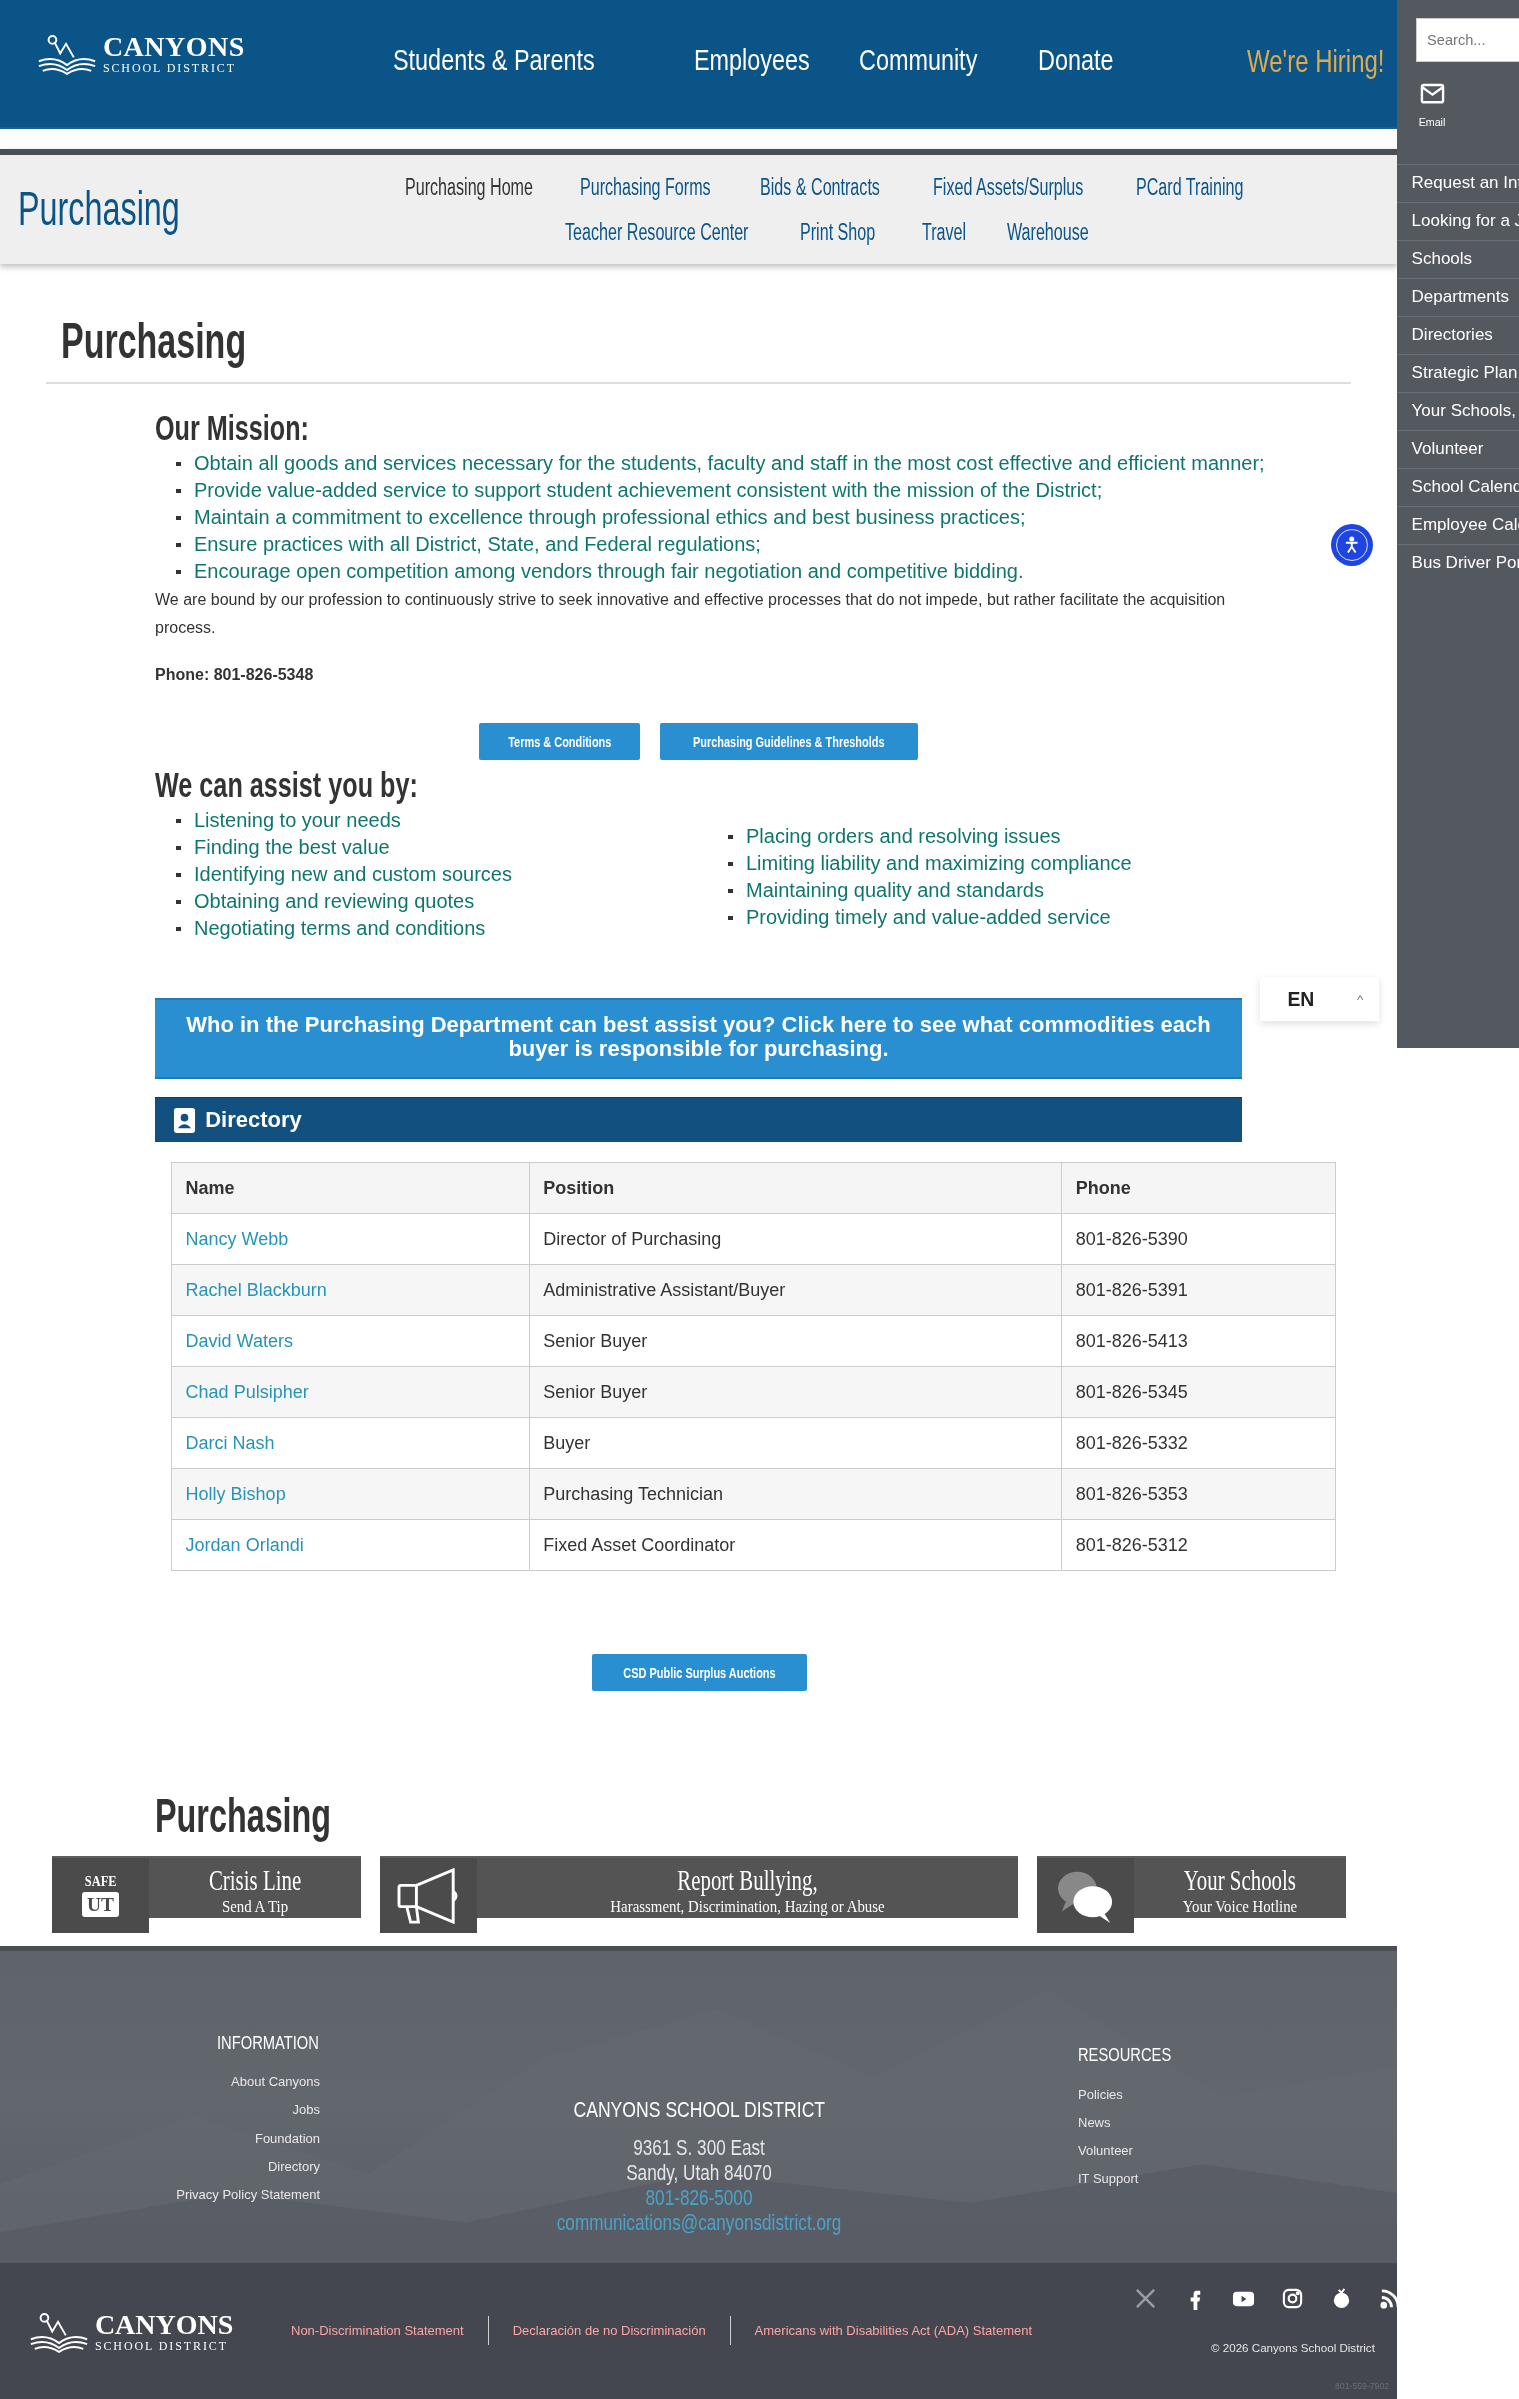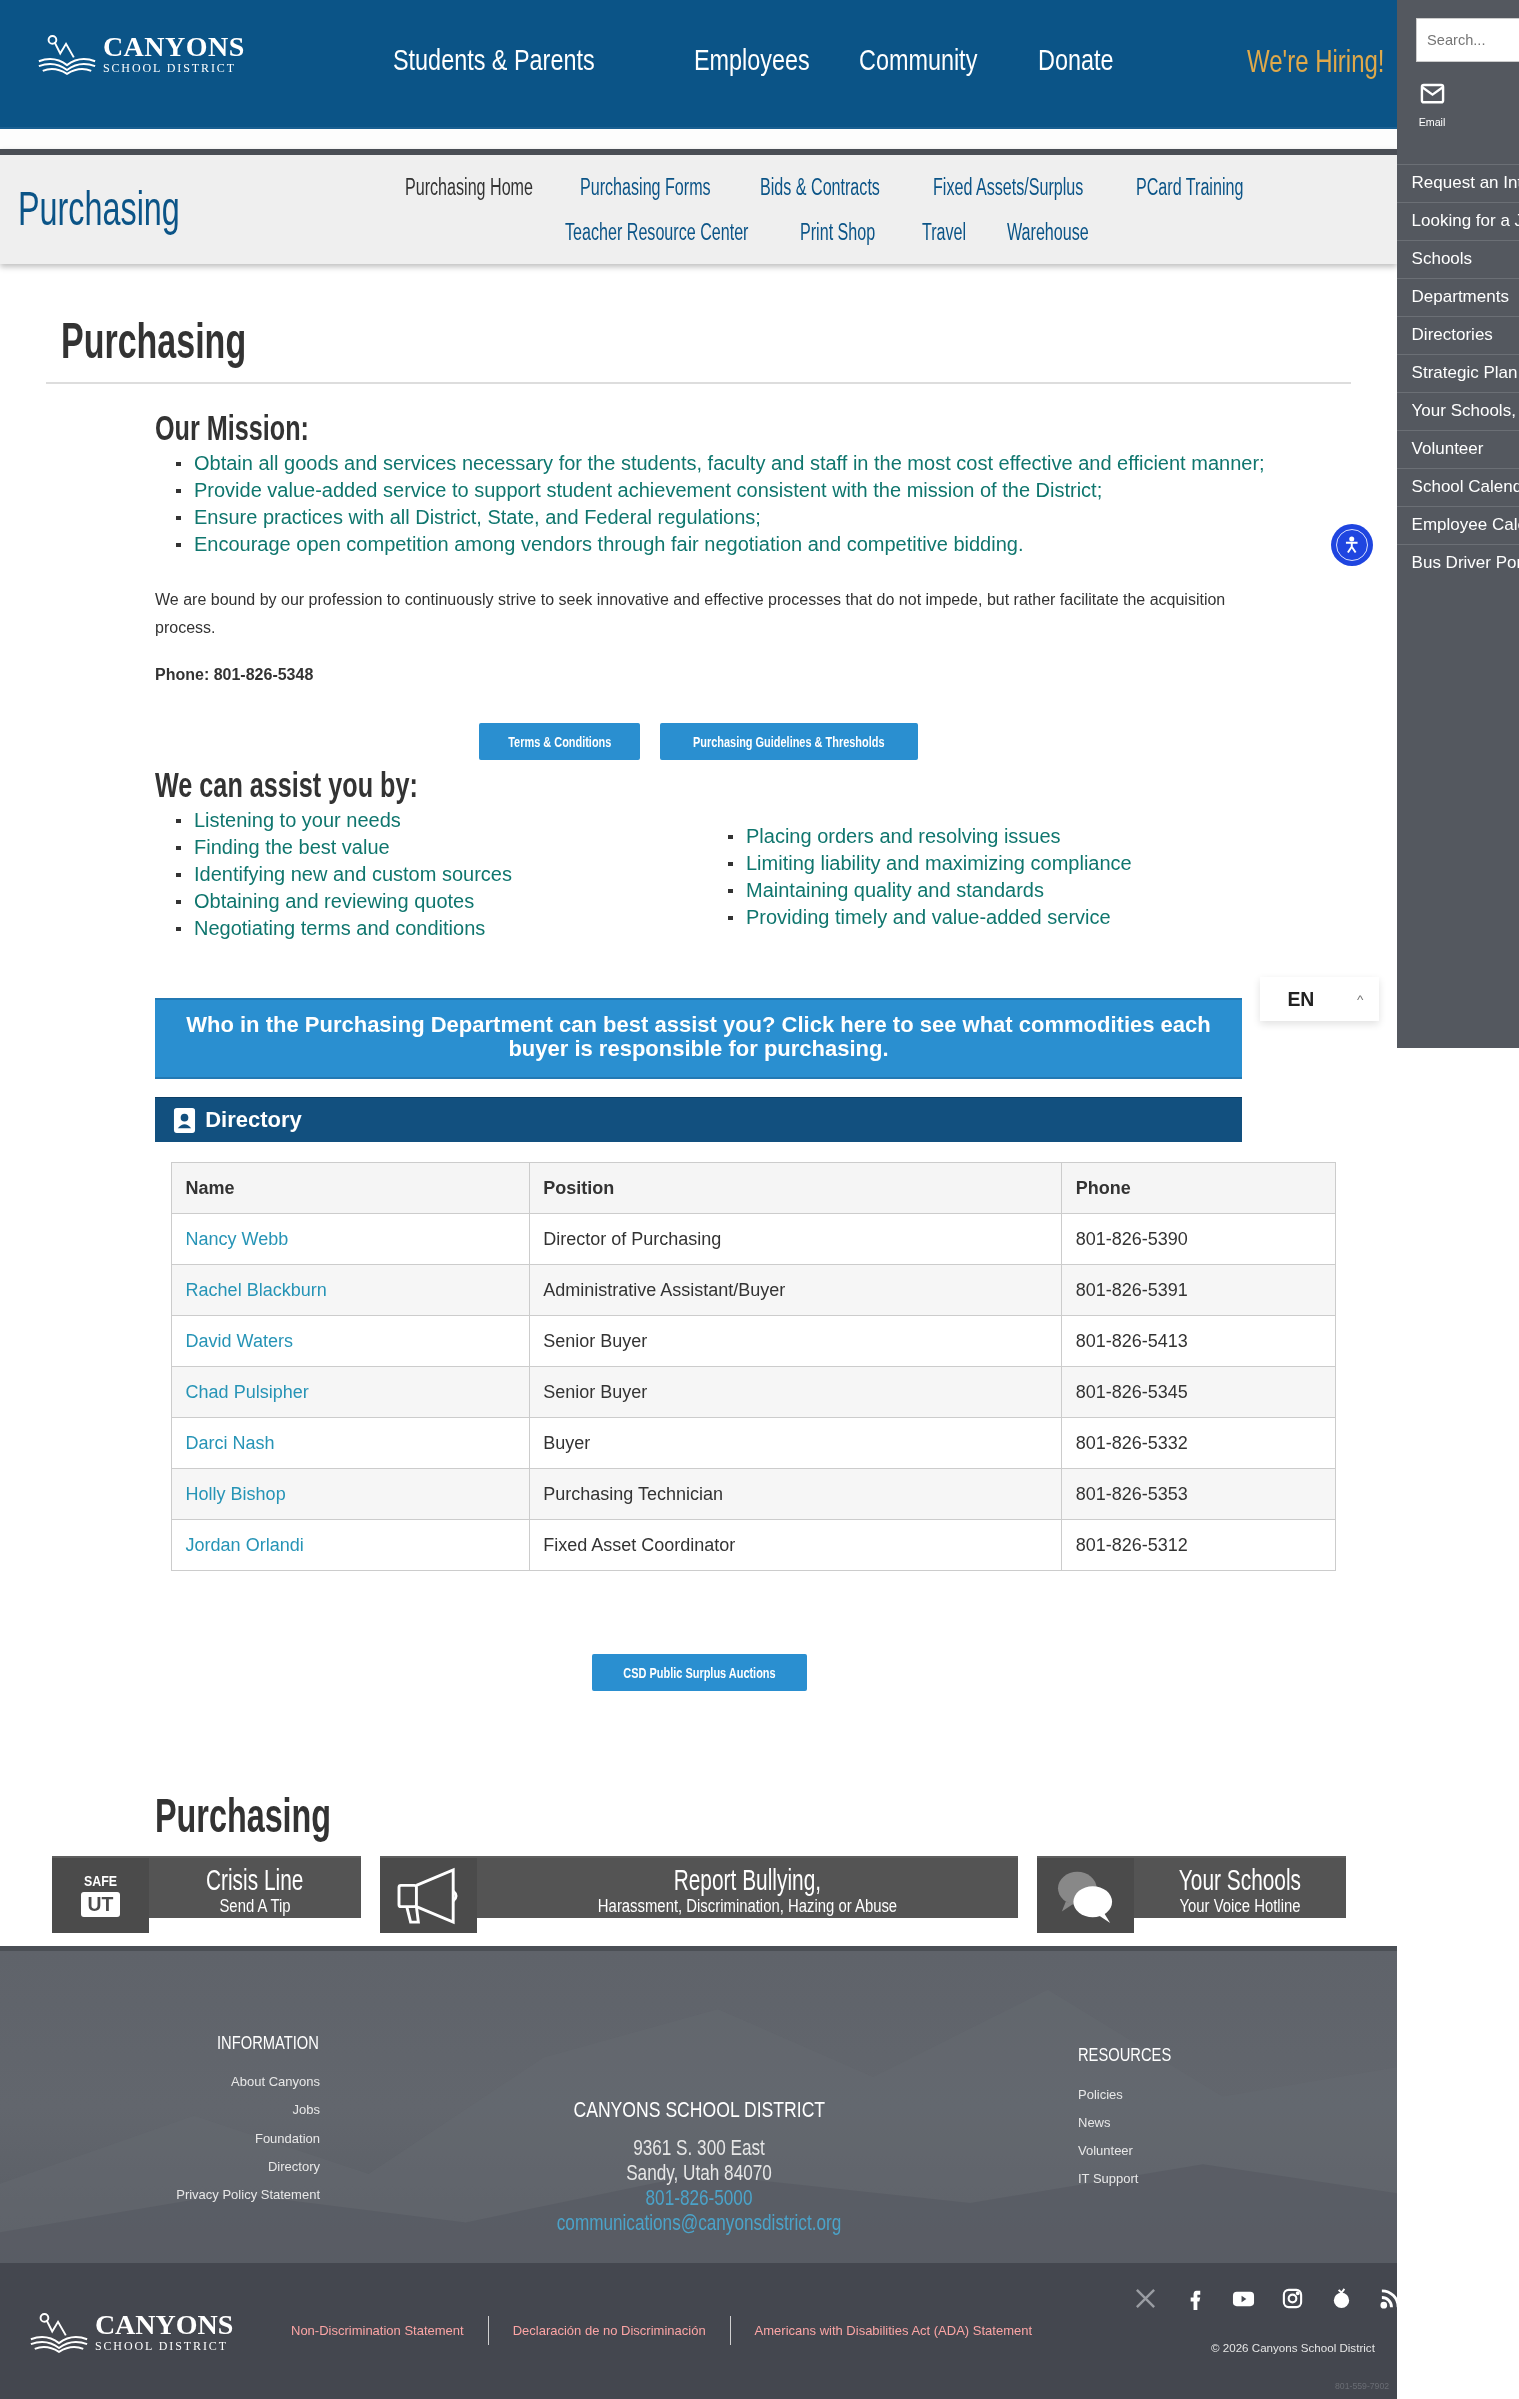--- a/index.html
+++ b/index.html
@@ -58,21 +58,21 @@
   .dirtable { position: absolute; left: 171px; top: 1162px; width: 1165px; border-collapse: collapse; font-size: 18px; }
   .dirtable th, .dirtable td { border: 1px solid #ccc; height: 51px; padding: 0 13.6px; text-align: left; vertical-align: middle; }
   .dirtable th { background: #f5f5f5; font-weight: bold; color: #333; }
   .dirtable tr:nth-child(even) td { background: #f6f6f6; }
   .dirtable td.nm { color: #2694b6; }
   .dirtable td { color: #333; }
 
   .h2b { position: absolute; left: 155px; top: 1787px; font-size: 49px; color: #333; font-weight: bold; transform: scaleX(0.66); transform-origin: left center; white-space: nowrap; }
 
   
-  .card { position: absolute; top: 1856px; height: 62px; background: #545454; border-top: 2.9px solid #5e5e5e; display: flex; color: #fff; }
+  .card { position: absolute; top: 1856px; height: 62px; background: #545454; border-top: 2.9px solid #5e5e5e; display: flex; color: #fff; font-family: Liberation Serif, serif; }
   .card .ic { width: 97px; height: 75px; background: #4b4b4b; display: flex; align-items: center; justify-content: center; }
   .card .tx { flex: 1; text-align: center; padding-top: 5.8px; }
   .card .t1 { font-size: 29px; transform: scaleX(0.72); display: inline-block; white-space: nowrap; }
   .card .t2 { font-size: 17.5px; transform: scaleX(0.85); display: block; white-space: nowrap; margin-top: -1px; }
 
   
   .footer { position: absolute; left: 0; top: 1946px; width: 1397px; height: 317px; background: linear-gradient(180deg,#5f636a 0%, #62666d 50%, #585c63 100%); border-top: 5.8px solid #4b4f55; overflow: hidden; }
   .footer .mtn { position: absolute; left: 0; top: 0; width: 1397px; height: 317px; }
   .fcol-h { position: absolute; color: #fff; font-size: 18.4px; transform: scaleX(0.8); white-space: nowrap; }
   .flinks a { position: absolute; color: #e8e8e8; font-size: 13px; white-space: nowrap; }
@@ -171,20 +171,21 @@
   </div>
 </div>
 
 <h1 class="pagetitle">Purchasing</h1>
 <div class="hr1"></div>
 
 <h2 class="h2" style="left:155px;top:408px;">Our Mission:</h2>
 <ul class="ul" style="left:155px;top:450px;">
   <li>Obtain all goods and services necessary for the students, faculty and staff in the most cost effective and efficient manner;</li>
   <li>Provide value-added service to support student achievement consistent with the mission of the District;</li>
+  <li>Maintain a commitment to excellence through professional ethics and best business practices;</li>
   <li>Ensure practices with all District, State, and Federal regulations;</li>
   <li>Encourage open competition among vendors through fair negotiation and competitive bidding.</li>
 </ul>
 <p class="para">We are bound by our profession to continuously strive to seek innovative and effective processes that do not impede, but rather facilitate the acquisition process.</p>
 <div class="phone">Phone: 801-826-5348</div>
 
 <a class="btn" style="left:479px;top:723px;width:161px;height:37px;">
     <span>Terms &amp; Conditions</span>
   </a>
 <a class="btn" style="left:660px;top:723px;width:258px;height:37px;">

